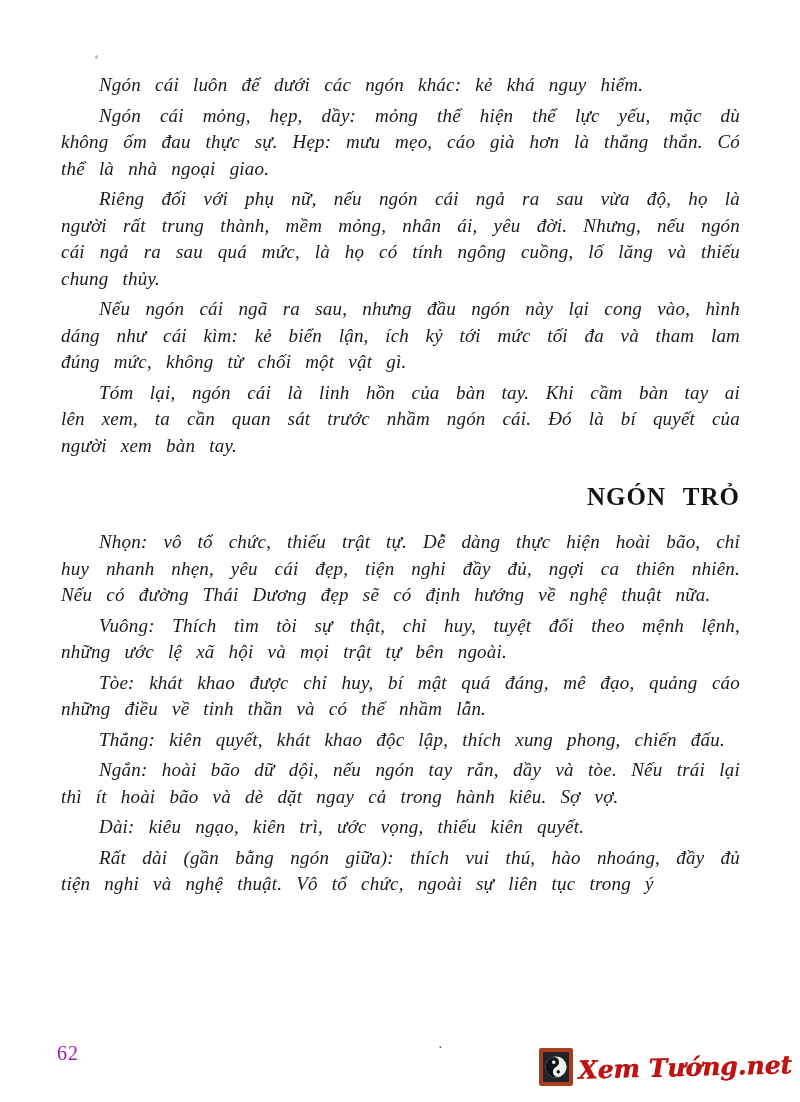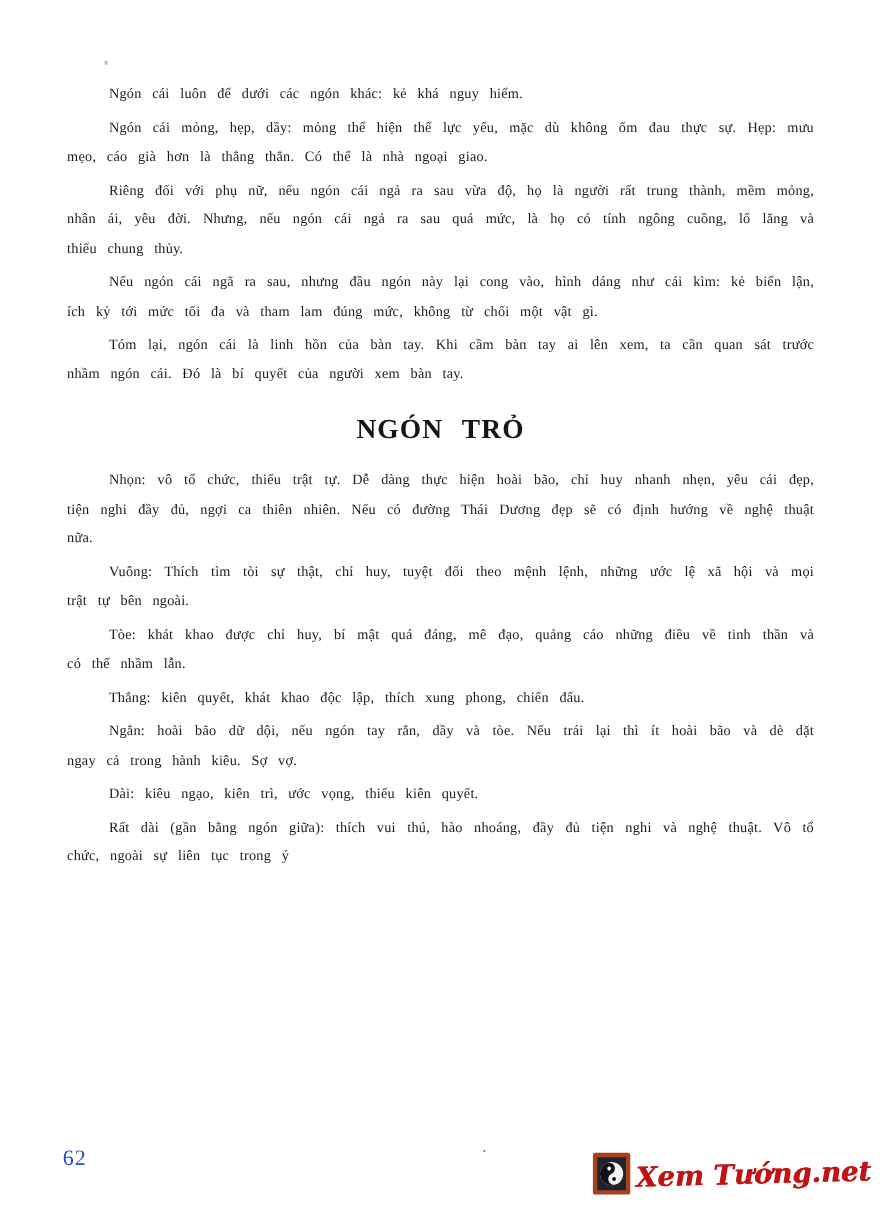--- a/index.html
+++ b/index.html
@@ -15,41 +15,42 @@
     background: #ffffff;
   }
   .text-block {
     position: absolute;
     left: 61px; top: 72px;
     width: 679px;
     color: #1a1a1a;
   }
   .text-block p {
     margin: 0 0 4px 0;
-    font-size: 13px;
+    font-size: 19px;
     line-height: 26.5px;
     text-indent: 38px;
     text-align: justify;
     word-spacing: 0.48em;
     letter-spacing: 0.2px;
+    font-style: italic;
   }
   .text-block h1 {
     margin: 24px 0 18px 0;
     font-size: 25px;
     font-weight: bold;
-    text-align: center;
+    text-align: right;
     letter-spacing: 1px;
     word-spacing: 10px;
     color: #151515;
   }
   .footer-pagenum {
     position: absolute;
     left: 57px; top: 1042px;
     font-size: 20px;
-    color: #1d4ed8;
+    color: #a21caf;
     letter-spacing: 1px;
   }
   .center-dot {
     position: absolute;
     left: 438px; top: 1040px;
     font-size: 14px;
     color: #444;
   }
   .watermark {
     position: absolute;

